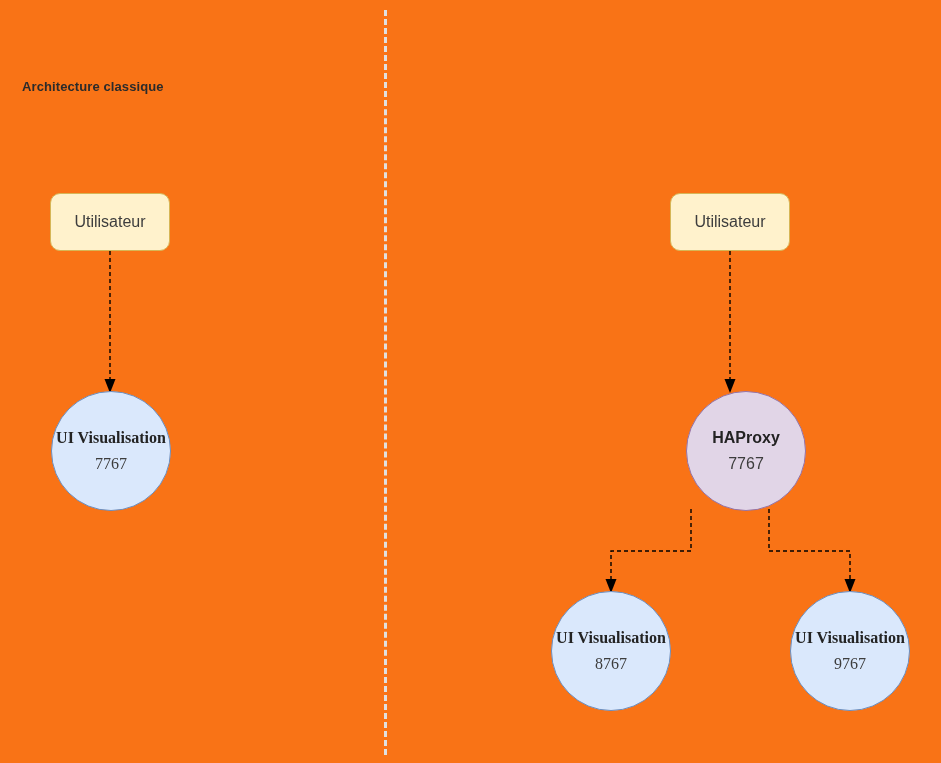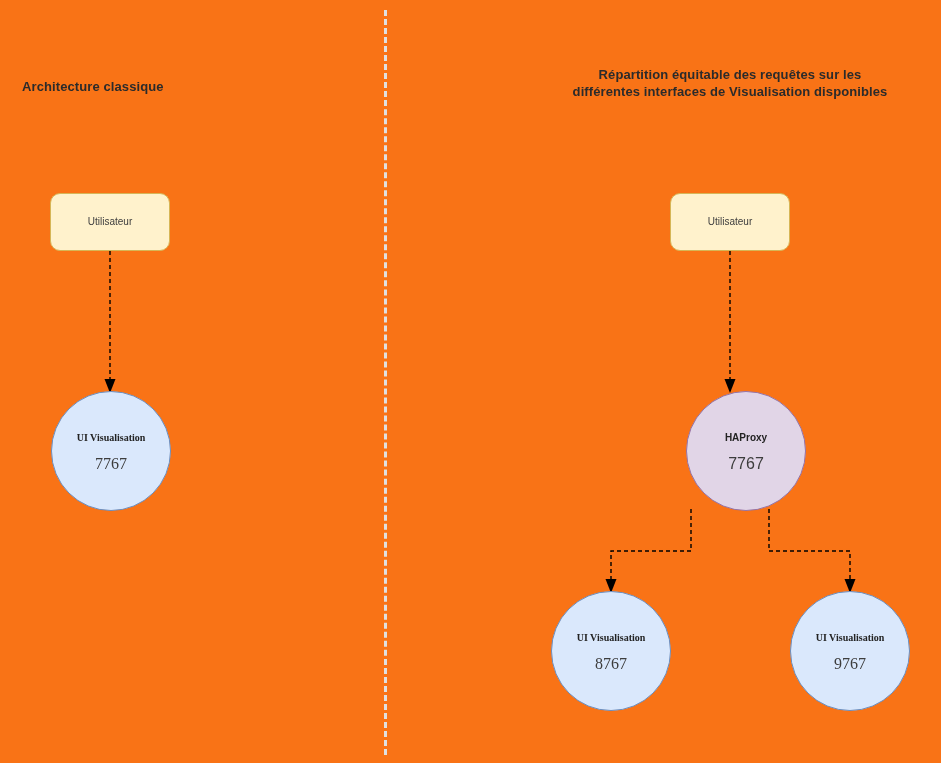--- a/index.html
+++ b/index.html
@@ -70,21 +70,21 @@
   .circle-blue {
     background: #dae8fc;
     border: 1.4px solid #6c8ebf;
     font-family: Liberation Serif, serif;
   }
   .circle-purple {
     background: #e1d5e7;
     border: 1.6px solid #9673a6;
   }
   .node-label {
-    font-size: 10px;
+    font-size: 16px;
     color: #232323;
     font-weight: bold;
     line-height: 14px;
   }
   .node-label.thin {
     font-weight: normal;
     color: #3d3d3d;
   }
   .node-sub {
     font-size: 16px;
@@ -111,22 +111,20 @@
     stroke: none;
   }
 </style>
 </head>
 <body>
 
 <div id="canvas">
 
   <div class="panel-title" id="title-left">Architecture classique</div>
 
-  <div class="panel-title" id="title-right">Répartition équitable des requêtes sur les
-différentes interfaces de Visualisation disponibles</div>
 
   <div class="divider"></div>
 
   <svg class="edges" viewBox="0 0 941 763" xmlns="http://www.w3.org/2000/svg">
 
     <path d="M 110 251 L 110 383"></path>
     <polygon points="110,393 104.5,379 115.5,379"></polygon>
 
     <path d="M 730 251 L 730 383"></path>
     <polygon points="730,393 724.5,379 735.5,379"></polygon>

